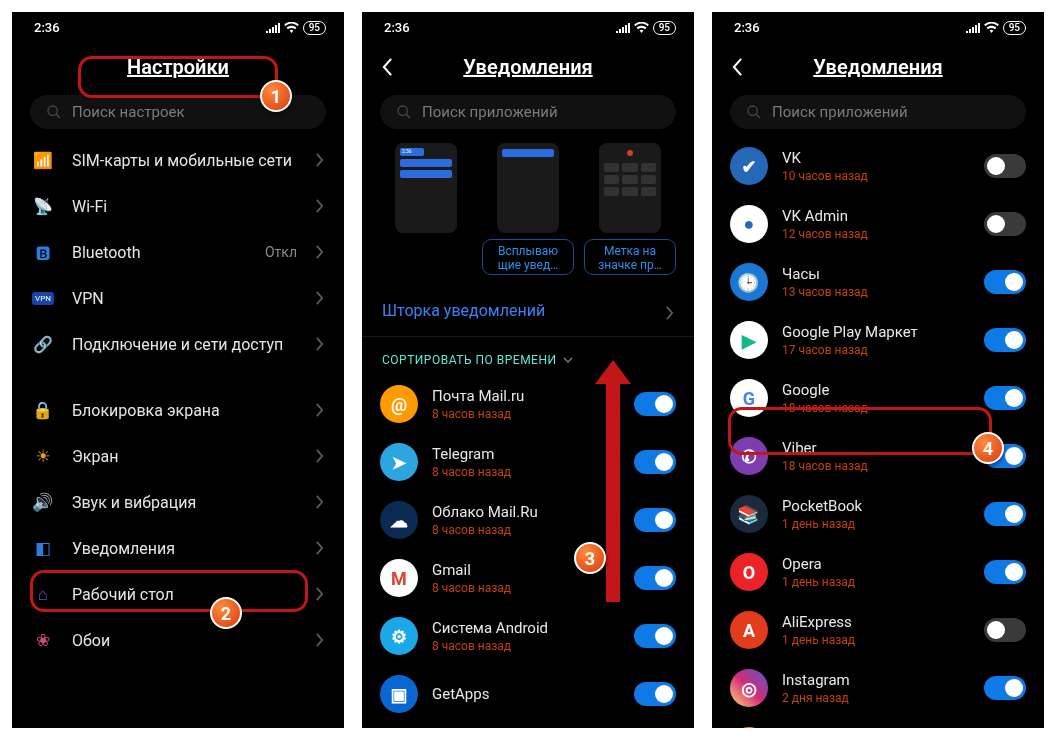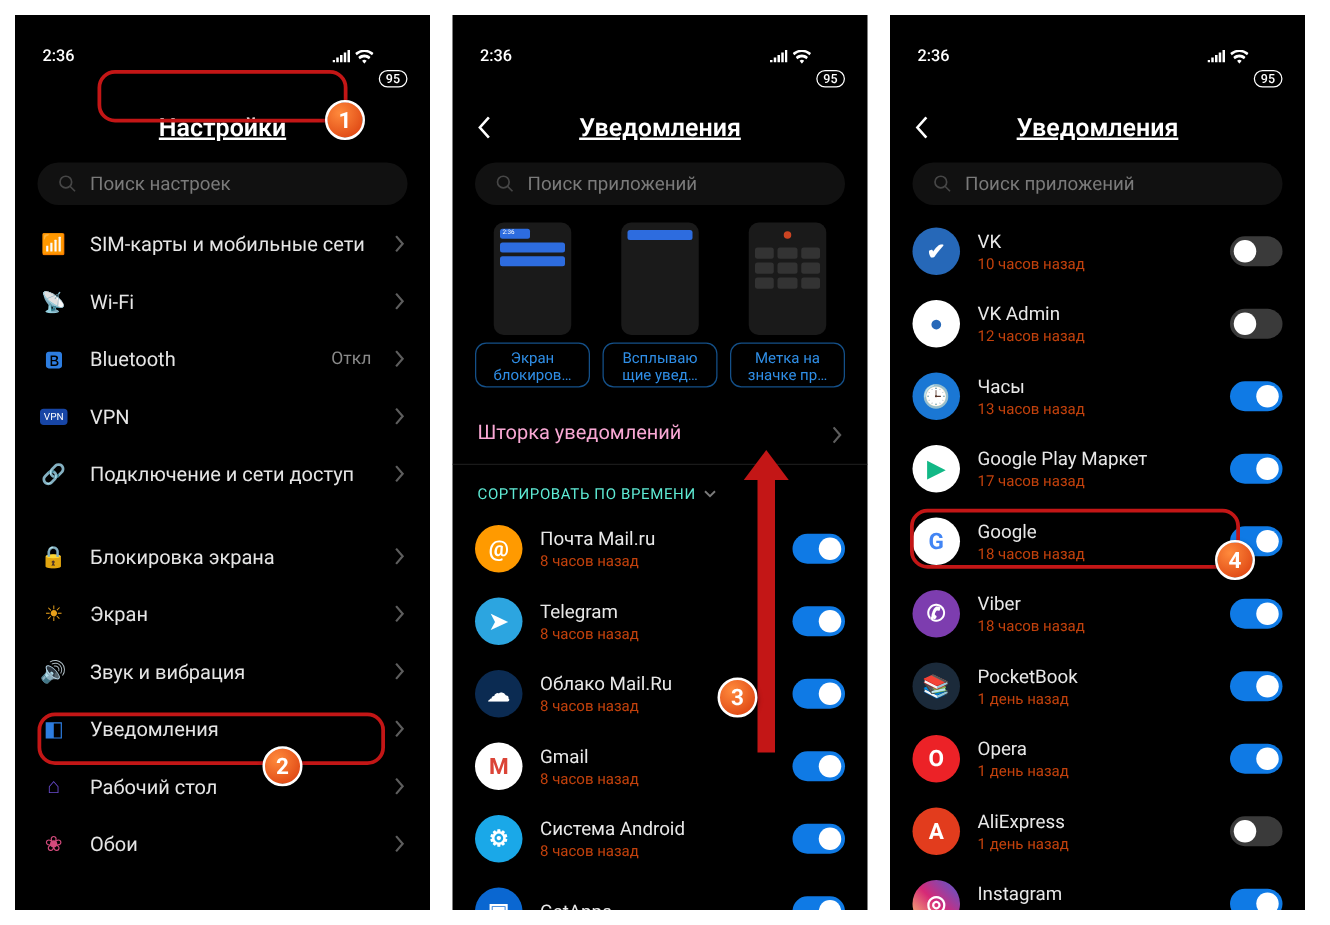--- a/index.html
+++ b/index.html
@@ -33,21 +33,20 @@
   }
   .status-right { display: flex; align-items: center; gap: 4px; }
   .batt-pill {
     border: 1px solid #fff;
     border-radius: 8px;
     padding: 0 5px;
     font-size: 10px;
     display: inline-flex;
     align-items: center;
     height: 14px;
-    margin-top: 36px;
   }
   .header-row {
     display: flex;
     align-items: center;
     padding: 14px 20px 12px 20px;
     gap: 16px;
     text-decoration: underline;
   }
   .header-title {
     flex: 1;
@@ -142,21 +141,21 @@
     text-align: center;
     line-height: 1.15;
     height: 36px;
     overflow: hidden;
   }
   .section-row {
     display: flex;
     align-items: flex-end;
     padding: 16px 20px;
     font-size: 16px;
-    color: #f9a8d4;
+    color: #3b82f6;
     border-bottom: 1px solid #1a1a1a;
   }
   .section-row .chev { margin-left: auto; }
   .sort-label {
     font-size: 12px;
     letter-spacing: .5px;
     color: #5eead4;
     padding: 16px 20px 8px 20px;
     display: flex;
     align-items: center;
@@ -362,21 +361,20 @@
     <span class="search-ph">Поиск приложений</span>
   </div>
 
   <div class="style-cards">
     <div class="style-card">
       <div class="style-preview">
           <div class="sp-top">2:36</div>
           <div class="sp-bar"></div>
           <div class="sp-bar"></div>
         </div>
-      <div class="style-btn">Экран блокиров…</div>
     </div>
     <div class="style-card">
       <div class="style-preview">
           <div class="sp-bar" style="margin-top:1px"></div>
         </div>
       <div class="style-btn">Всплываю щие увед…</div>
     </div>
     <div class="style-card">
       <div class="style-preview">
           <div class="sp-dot"></div>

